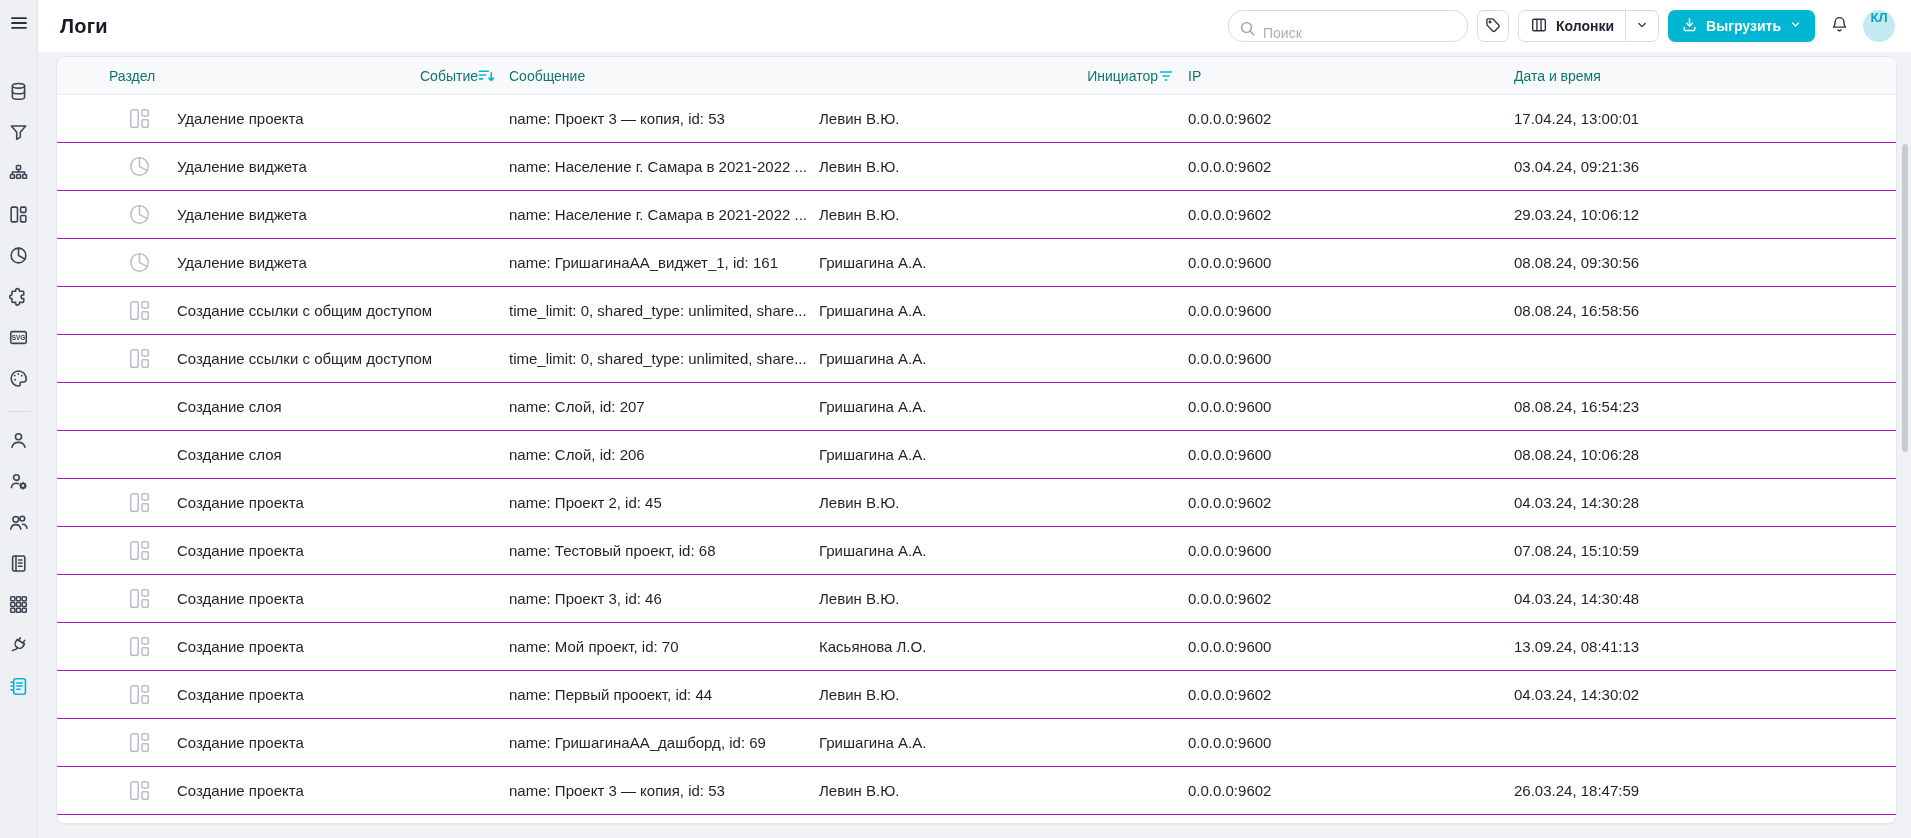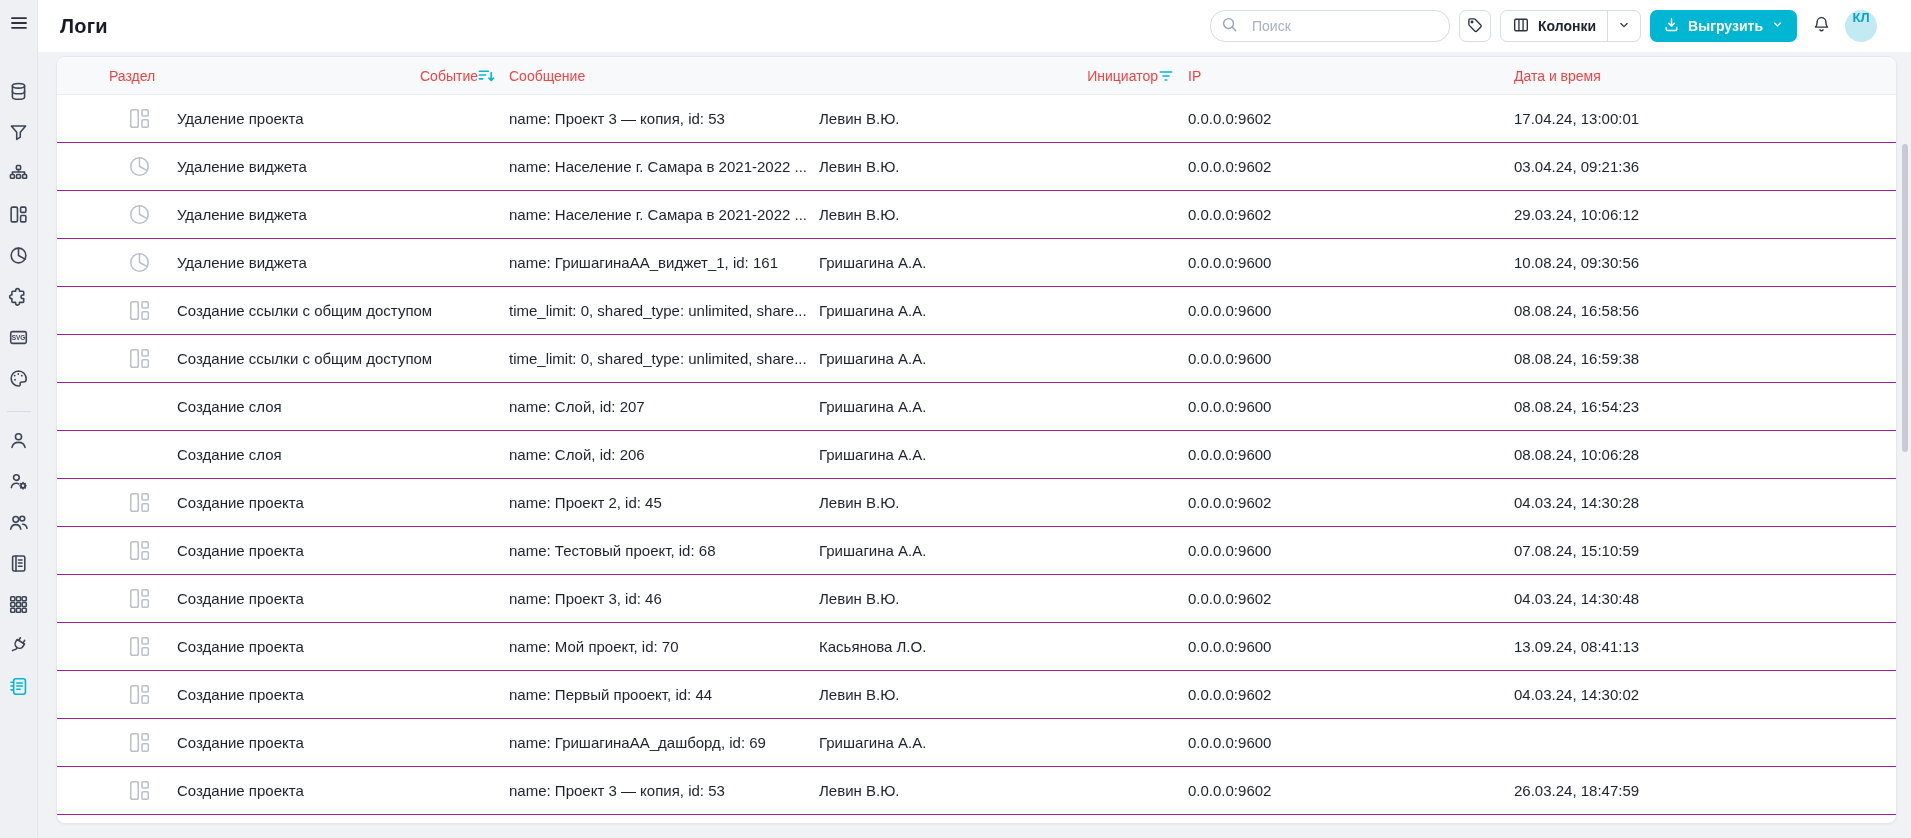--- a/index.html
+++ b/index.html
@@ -14,26 +14,26 @@
              display:flex; flex-direction:column; align-items:center; z-index:5; }
   .sb-burger { margin-top:13px; cursor:pointer; }
   .sb-icons { margin-top:36px; display:flex; flex-direction:column; align-items:center; }
   .sb-item { width:38px; height:41px; display:flex; align-items:center; justify-content:center; cursor:pointer; }
   .sb-item svg { stroke:#3c4454; fill:none; stroke-width:1.5; stroke-linecap:round; stroke-linejoin:round; }
   .sb-item.active svg { stroke:#00b6d3; }
   .sb-divider { width:24px; height:1px; background:#d6dae1; margin:10px 0; }
 
   
   .topbar { position:absolute; left:38px; top:0; right:0; height:52px; background:#ffffff;
-            display:flex; align-items:center; padding:0 34px 0 22px; z-index:4; }
+            display:flex; align-items:center; padding:0 16px 0 22px; z-index:4; }
   .page-title { font-size:20px; font-weight:700; color:#161b26; letter-spacing:.2px; }
   .tb-right { margin-left:auto; display:flex; align-items:center; gap:9px; }
 
-  .search-box { display:flex; align-items:center; width:240px; height:32px; border:1px solid #d8dce3;
-                border-radius:15px; background:#fff; padding:0 10px; gap:14px; }
+  .search-box { display:flex; align-items:flex-end; width:240px; height:32px; border:1px solid #d8dce3;
+                border-radius:15px; background:#fff; padding:0 10px; gap:7px; }
   .search-box input { border:none; outline:none; flex:1; font-size:14px; color:#333;
                       font-family:inherit; background:transparent; }
   .search-box input::placeholder { color:#a9b1bd; }
 
   .icon-btn { width:32px; height:32px; border:1px solid #d8dce3; border-radius:7px; background:#fff;
               display:flex; align-items:center; justify-content:center; cursor:pointer; }
   .icon-btn svg, .seg svg.dark { stroke:#2b323e; fill:none; stroke-width:1.5; stroke-linecap:round; stroke-linejoin:round; }
 
   .seg-group { display:flex; height:32px; border:1px solid #d8dce3; border-radius:7px; background:#fff; overflow:hidden; }
   .seg { display:flex; align-items:center; gap:8px; padding:0 11px; cursor:pointer; font-size:14px; font-weight:600; color:#1d2330; }
@@ -52,21 +52,21 @@
             display:flex; align-items:flex-start; justify-content:center; font-size:13px; font-weight:700; cursor:pointer; }
 
   
   .content { position:absolute; left:38px; top:52px; right:0; bottom:0; background:#f0f2f5; }
   .table-card { position:absolute; left:18px; top:4px; width:1841px; height:768px; background:#fff;
                 border:1px solid #e4e7ec; border-radius:9px; overflow:hidden;
                 box-shadow:0 1px 2px rgba(25,32,45,.04); }
 
   .thead { display:grid; grid-template-columns:68px 332px 310px 369px 326px 1fr;
            height:38px; align-items:center; background:#f8f9fb; border-bottom:1px solid #e9ebef;
-           padding-left:52px; font-size:14px; color:#ef4444; }
+           padding-left:52px; font-size:14px; color:#0f766e; }
   .th { white-space:nowrap; }
   .th.with-icon { display:flex; align-items:center; justify-content:flex-end; padding-right:14px; }
   .th .hdr-ic { display:flex; cursor:pointer; }
   .th .hdr-ic svg { stroke:#00b6d3; fill:none; stroke-width:1.7; stroke-linecap:round; stroke-linejoin:round; }
 
   .tbody { }
   .tr { display:grid; grid-template-columns:68px 332px 310px 369px 326px 1fr; height:48px;
         align-items:center; padding-left:52px; border-bottom:1px solid #a21caf; background:#fff; }
   .td { font-size:15px; color:#1d222c; white-space:nowrap; overflow:hidden; }
   .c-section { display:flex; align-items:center; padding-left:18px; }
@@ -350,21 +350,21 @@
                 <svg width="25" height="25" viewBox="0 0 24 24">
                   <circle cx="12" cy="12" r="8.4"></circle>
                   <path d="M12 12 V3.6 M12 12 L19.5 16"></path>
                 </svg>
               </span>
             </div>
             <div class="td c-event">Удаление виджета</div>
             <div class="td c-message">name: ГришагинаАА_виджет_1, id: 161</div>
             <div class="td c-initiator">Гришагина А.А.</div>
             <div class="td c-ip">0.0.0.0:9600</div>
-            <div class="td c-datetime">10.08.24, 09:30:56</div>
+            <div class="td c-datetime">08.08.24, 09:30:56</div>
           </div>
           <div class="tr">
             <div class="td c-section">
               <span class="row-ic">
                 <svg width="25" height="25" viewBox="0 0 24 24">
                   <rect x="3.6" y="3.6" width="7.2" height="16.8" rx="1.7"></rect>
                   <rect x="14.4" y="3.6" width="6" height="6" rx="1.2"></rect>
                   <rect x="14.4" y="13.2" width="6" height="7.2" rx="1.2"></rect>
                 </svg>
               </span>
@@ -382,21 +382,20 @@
                   <rect x="3.6" y="3.6" width="7.2" height="16.8" rx="1.7"></rect>
                   <rect x="14.4" y="3.6" width="6" height="6" rx="1.2"></rect>
                   <rect x="14.4" y="13.2" width="6" height="7.2" rx="1.2"></rect>
                 </svg>
               </span>
             </div>
             <div class="td c-event">Создание ссылки с общим доступом</div>
             <div class="td c-message">time_limit: 0, shared_type: unlimited, share...</div>
             <div class="td c-initiator">Гришагина А.А.</div>
             <div class="td c-ip">0.0.0.0:9600</div>
-            <div class="td c-datetime">08.08.24, 16:59:38</div>
           </div>
           <div class="tr">
             <div class="td c-section"></div>
             <div class="td c-event">Создание слоя</div>
             <div class="td c-message">name: Слой, id: 207</div>
             <div class="td c-initiator">Гришагина А.А.</div>
             <div class="td c-ip">0.0.0.0:9600</div>
             <div class="td c-datetime">08.08.24, 16:54:23</div>
           </div>
           <div class="tr">

